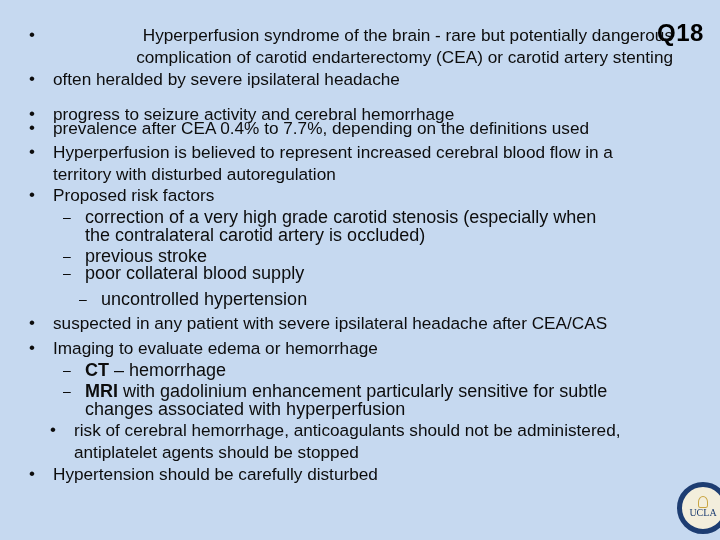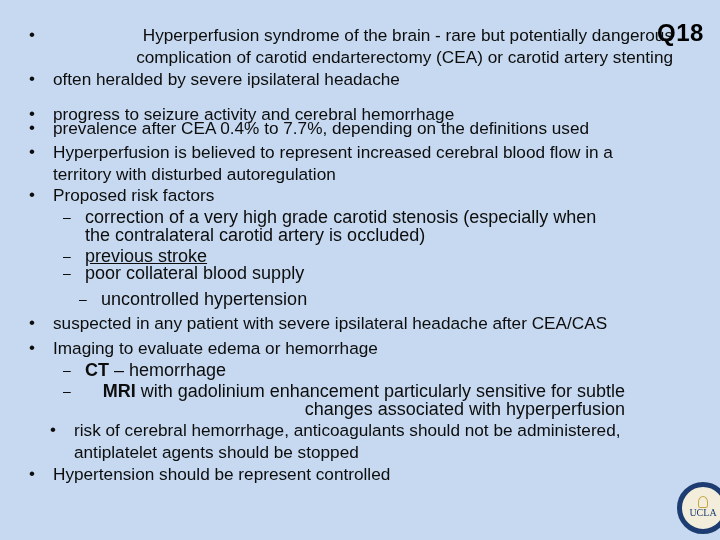--- a/index.html
+++ b/index.html
@@ -52,34 +52,34 @@
 
 <div class="content">
   <div class="l1" style="top:24px;text-align:right;">Hyperperfusion syndrome of the brain - rare but potentially dangerous complication of carotid endarterectomy (CEA) or carotid artery stenting</div>
   <div class="l1" style="top:68px;">often heralded by severe ipsilateral headache</div>
   <div class="l1" style="top:103px;">progress to seizure activity and cerebral hemorrhage</div>
   <div class="l1" style="top:117px;">prevalence after CEA 0.4% to 7.7%, depending on the definitions used</div>
   <div class="l1" style="top:141px;">Hyperperfusion is believed to represent increased cerebral blood flow in a territory with disturbed autoregulation</div>
   <div class="l1" style="top:184px;">Proposed risk factors</div>
 
   <div class="l2" style="top:208px; width:520px;">correction of a very high grade carotid stenosis (especially when the contralateral carotid artery is occluded)</div>
-  <div class="l2" style="top:247px;text-decoration:underline;">previous stroke</div>
+  <div class="l2" style="top:247px;">previous stroke</div>
   <div class="l2" style="top:264px;">poor collateral blood supply</div>
   <div class="l2" style="top:290px;margin-left:16px;">uncontrolled hypertension</div>
 
   <div class="l1" style="top:312px;">suspected in any patient with severe ipsilateral headache after CEA/CAS</div>
   <div class="l1" style="top:337px;">Imaging to evaluate edema or hemorrhage</div>
 
   <div class="l2" style="top:361px;">
     <span class="b">CT</span><span> – hemorrhage</span>
   </div>
-  <div class="l2" style="top:382px; width:540px;text-align:right;">
+  <div class="l2" style="top:382px; width:540px;">
     <span class="b">MRI</span><span> with gadolinium enhancement particularly sensitive for subtle changes associated with hyperperfusion</span>
   </div>
 
   <div class="l1" style="top:419px;margin-left:21px;">risk of cerebral hemorrhage, anticoagulants should not be administered, antiplatelet agents should be stopped</div>
-  <div class="l1" style="top:463px;">Hypertension should be represent controlled</div>
+  <div class="l1" style="top:463px;">Hypertension should be carefully disturbed</div>
 </div>
 
 <div class="logo">
   <div class="torch"></div>
   <div class="text">UCLA</div>
 </div>
 
 </body></html>

